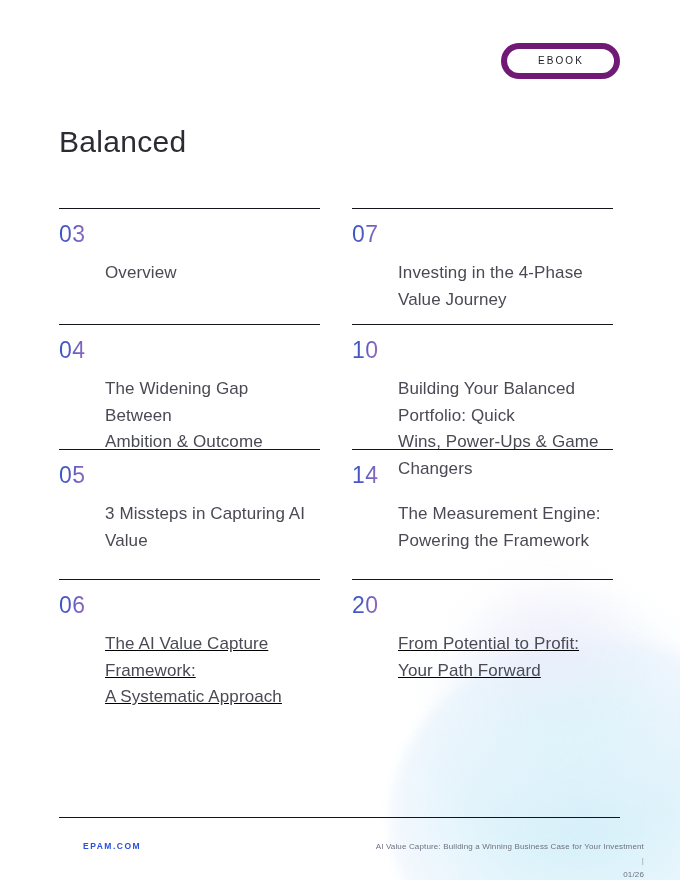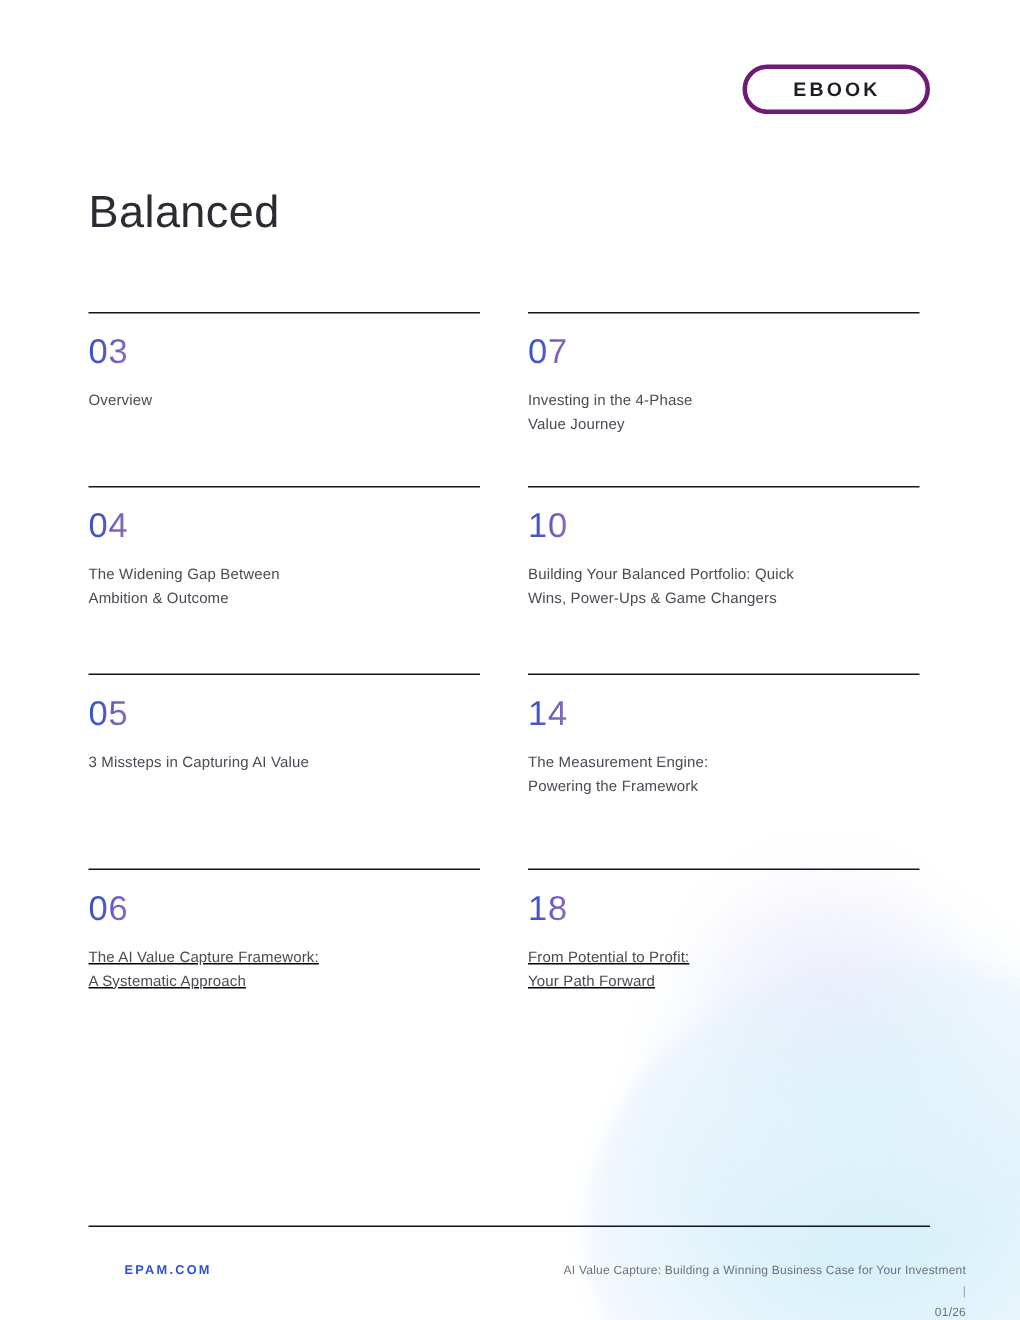--- a/index.html
+++ b/index.html
@@ -74,25 +74,25 @@
   }
 
   
   .badge-row {
     position: absolute;
     top: 43px;
     right: 60px;
   }
   .badge {
     display: inline-block;
-    border: 3px solid #701a75;
+    border: 6px solid #701a75;
     border-radius: 999px;
     padding: 7px 30px 7px 31px;
-    font-size: 13px;
-    font-weight: 700;
+    font-size: 10px;
+    font-weight: 400;
     letter-spacing: 2.1px;
     color: #1d1d25;
     line-height: 1;
     background: transparent;
     white-space: nowrap;
   }
 
   
   .page-title {
     position: absolute;
@@ -135,26 +135,27 @@
     letter-spacing: 0.5px;
     background: linear-gradient(100deg, #2f55c8 0%, #4a56c4 35%, #7a63bd 72%, #9a72bb 100%);
     -webkit-background-clip: text;
     background-clip: text;
     color: transparent;
     -webkit-text-fill-color: transparent;
     display: inline-block;
     margin-bottom: 11px;
   }
   .toc-label {
-    font-size: 10px;
+    font-size: 17px;
     font-weight: 400;
     line-height: 1.58;
     color: #4a4a55;
     letter-spacing: 0.1px;
     white-space: pre-line;
+    margin-left: 46px;
   }
 
   
   .footer-rule {
     position: absolute;
     left: 59px;
     top: 817px;
     width: 561px;
     height: 0;
     border-top: 1.2px solid #14141c;
@@ -249,21 +250,21 @@
       </div>
     </div>
 
     <div class="toc-row r4">
       <div class="toc-cell">
         <div class="toc-num">06</div>
         <div class="toc-label">The AI Value Capture Framework:
 A Systematic Approach</div>
       </div>
       <div class="toc-cell">
-        <div class="toc-num">18</div>
+        <div class="toc-num">20</div>
         <div class="toc-label">From Potential to Profit:
 Your Path Forward</div>
       </div>
     </div>
 
   </div>
 
   <div class="footer-rule"></div>
 
   <div class="footer">

